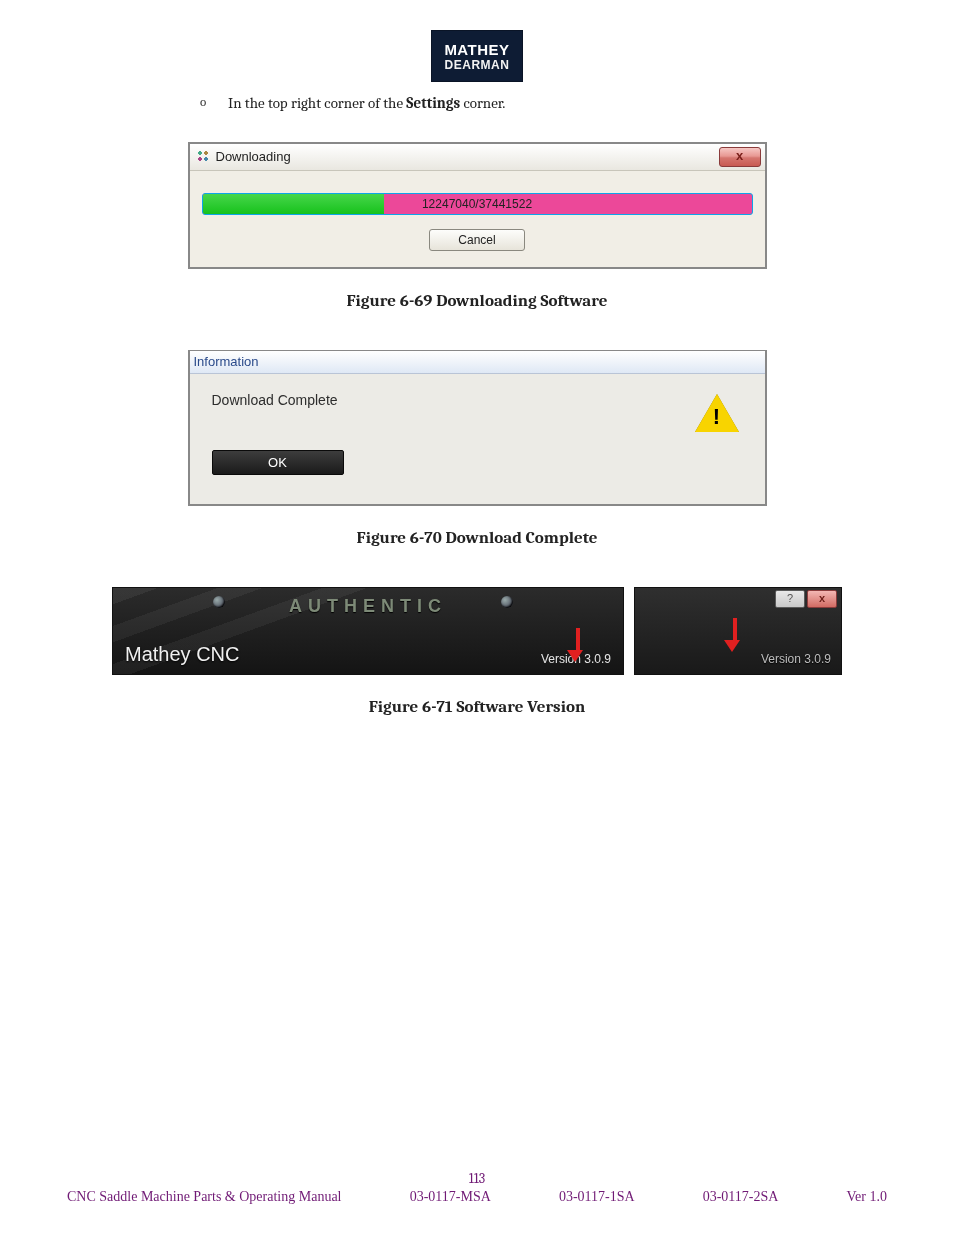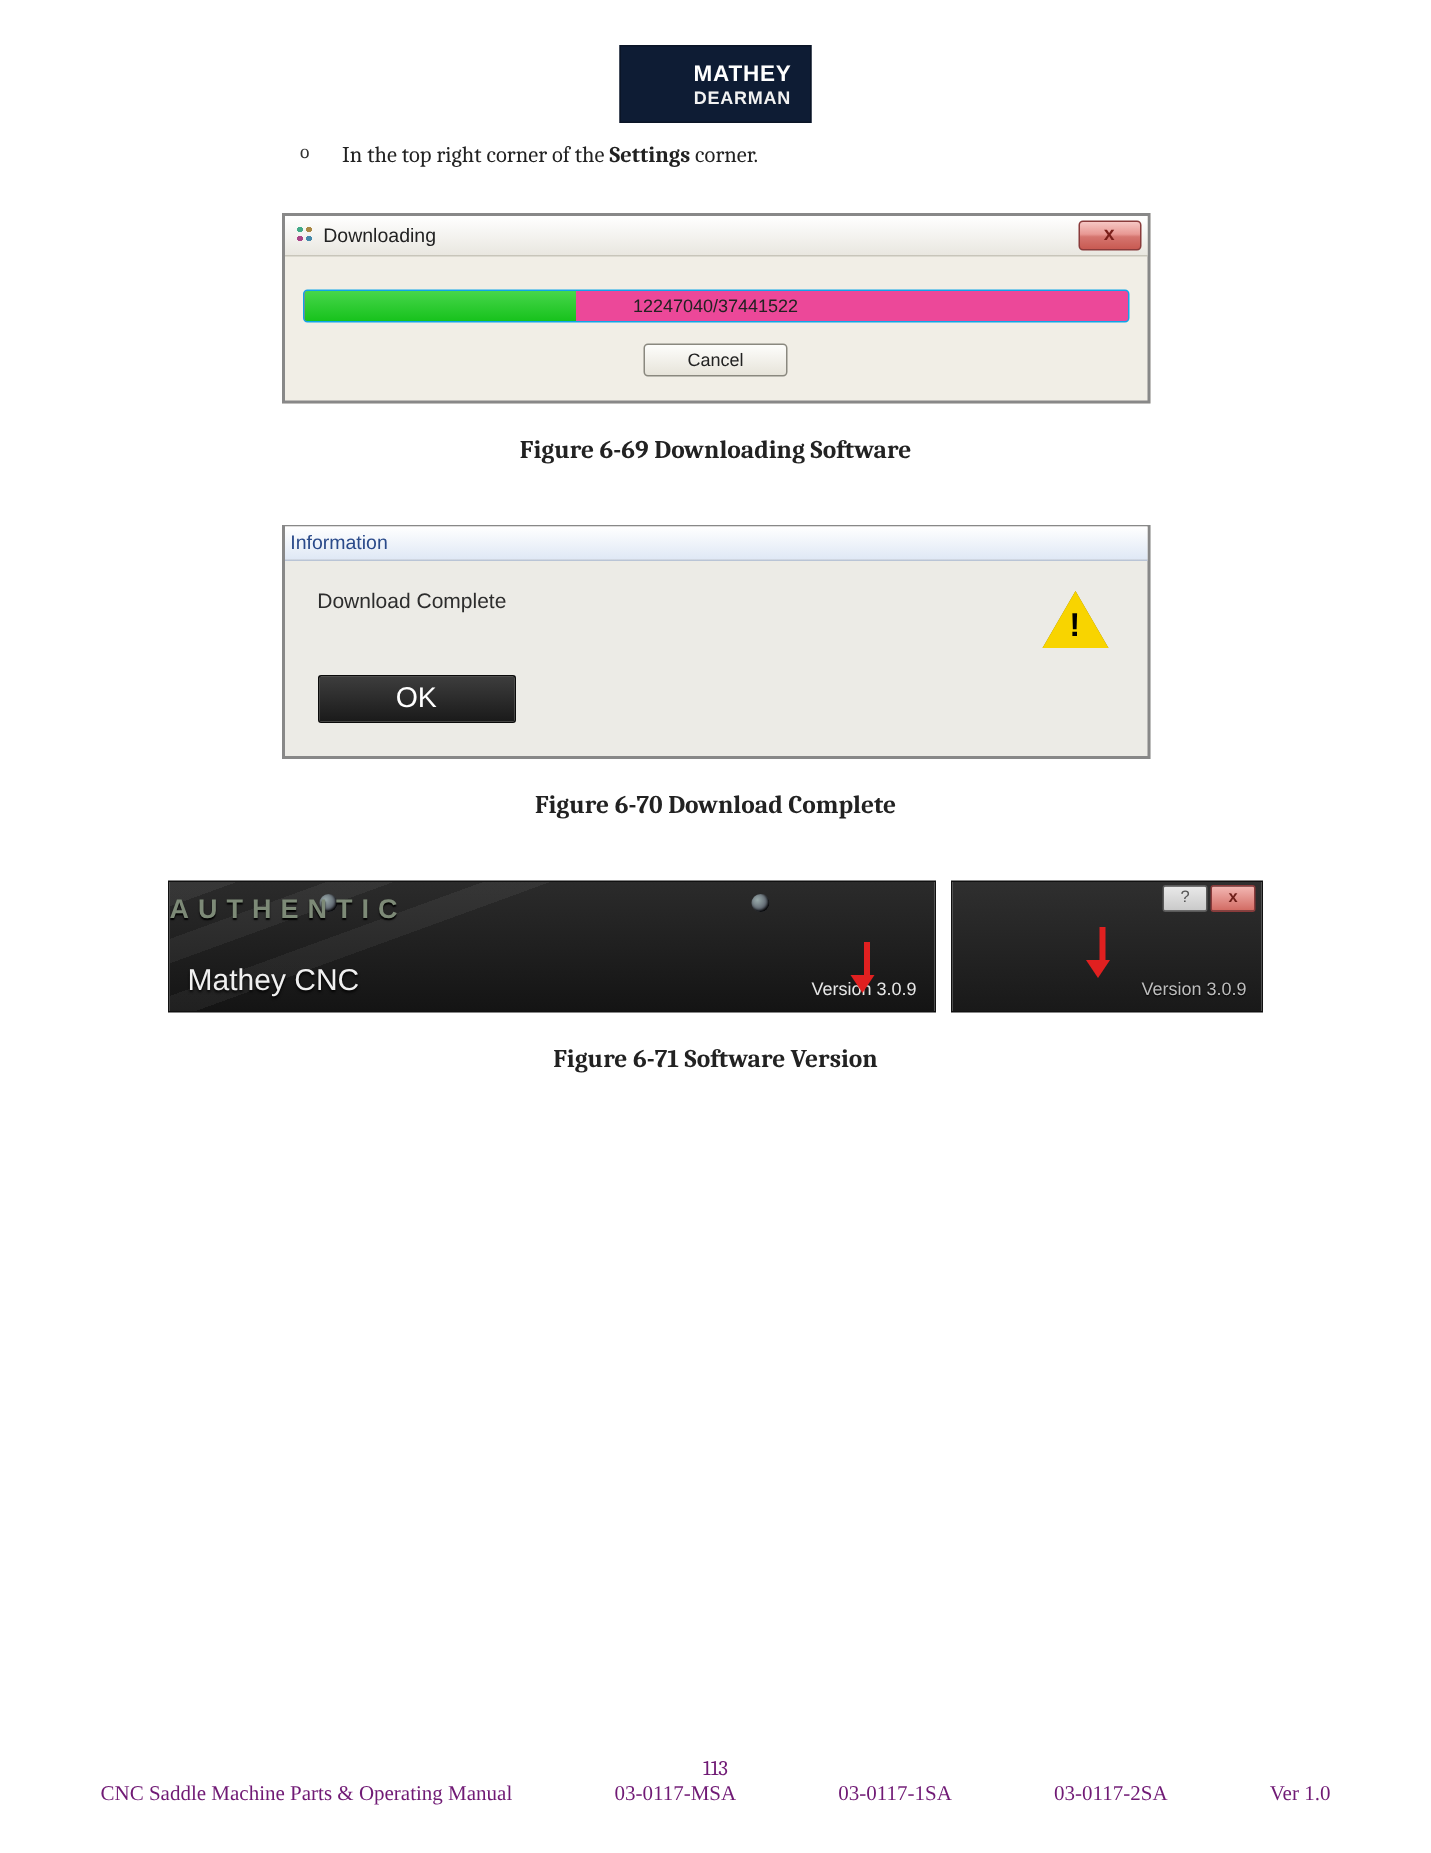--- a/index.html
+++ b/index.html
@@ -28,21 +28,20 @@
     display: flex;
     flex-direction: column;
     align-items: center;
     justify-content: center;
     font-family: Arial, Helvetica, sans-serif;
     font-weight: 900;
     color: #fff;
     font-size: 15px;
     line-height: 1;
     letter-spacing: 0.5px;
-    padding-left: 36px;
   }
   .logo .l1 { font-size: 15px; }
   .logo .l2 { font-size: 12px; margin-top: 2px; color:#f2f2f2;}
 
   
   .bullet-line {
     margin: 12px 0 30px 110px;
     font-size: 15px;
     border-spacing: 0;
   }
@@ -186,21 +185,21 @@
     font-size: 22px;
     color: #000;
   }
   .dlg2 .okbtn {
     display: block;
     width: 130px;
     margin-top: 42px;
     border: 1px solid #0a0a0a;
     background: linear-gradient(#3d3d3d, #1a1a1a);
     color: #fff;
-    font-size: 19px;
+    font-size: 13px;
     text-align: center;
     padding: 4px 0;
     border-radius: 2px;
   }
 
   
   .fig3 {
     width: 730px;
     margin: 0 auto;
     display: flex;
@@ -222,21 +221,21 @@
   }
   .panelA .rivet {
     position:absolute;
     width:12px; height:12px; border-radius:50%;
     background: radial-gradient(circle at 4px 4px, #9aa, #334);
     box-shadow: inset -1px -1px 2px #000;
   }
   .panelA .auth {
     position:absolute;
     top: 8px; left: 0; right: 0;
-    text-align:left;
+    text-align:center;
     font-size: 18px;
     letter-spacing: 6px;
     font-weight: bold;
     color: #7d8a77;
     text-shadow: 0 1px 1px #000;
   }
   .panelA .name {
     position:absolute;
     left: 12px; bottom: 8px;
     font-size: 20px;

